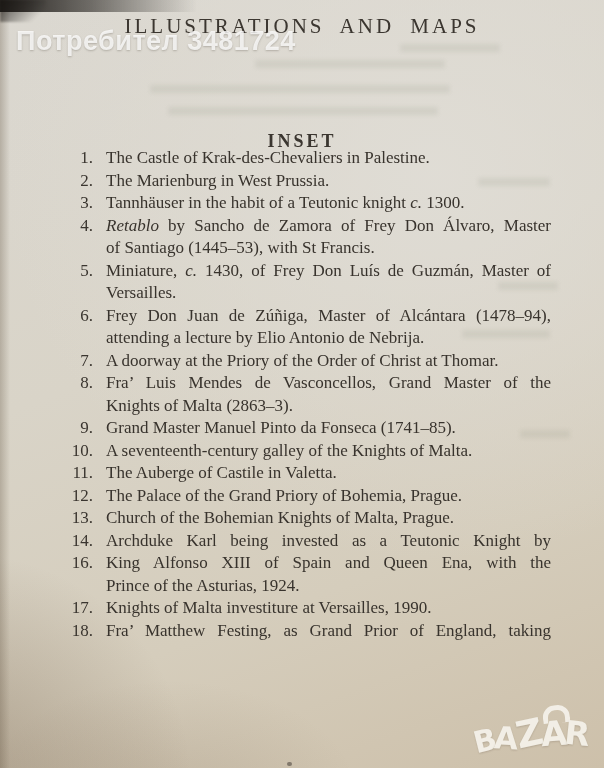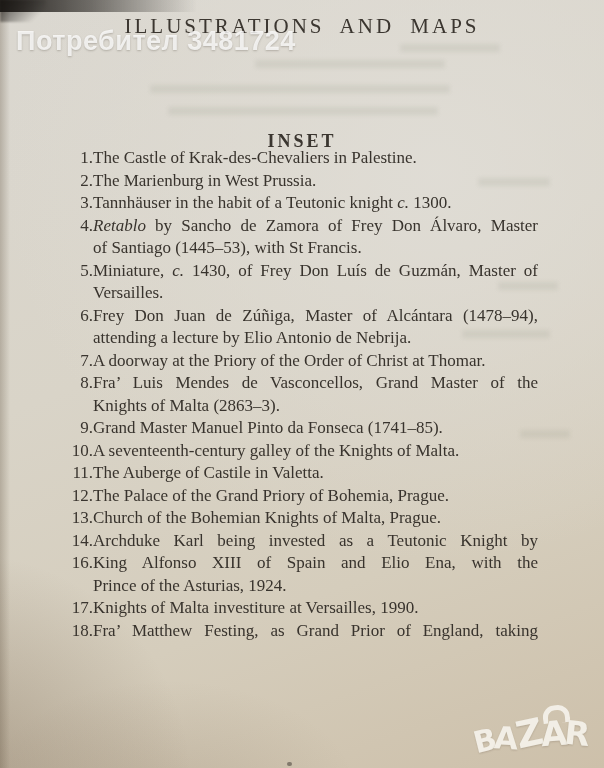--- a/index.html
+++ b/index.html
@@ -33,21 +33,21 @@
       background:rgba(70,62,54,0.55);filter:blur(0.5px);}
 
   
   .title{position:absolute;top:15px;left:0;right:0;text-align:center;line-height:1.1;
       font-size:21px;letter-spacing:3px;word-spacing:8px;color:#3b3630;}
   .heading{position:absolute;top:132px;left:0;right:0;text-align:center;line-height:1.1;
       font-size:18px;letter-spacing:3px;color:#3b3630;font-weight:bold;}
   #inset-list{position:absolute;top:147px;left:60px;width:492px;}
   .row{display:flex;align-items:flex-start;}
   .num{flex:none;width:33px;text-align:right;font-size:17px;line-height:22.5px;color:#3a352f;}
-  .txt{width:445px;font-size:17px;line-height:22.5px;color:#38332d;}
+  .txt{margin-left:13px;width:445px;font-size:17px;line-height:22.5px;color:#38332d;}
   .line{text-align:left;}
   .line.full{text-align:justify;text-align-last:justify;}
   .line i{font-style:italic;}
 
   
   .wm-user{position:absolute;left:16px;top:26px;white-space:nowrap;
       font-family:"Liberation Sans", sans-serif;font-weight:700;font-size:27px;letter-spacing:0.5px;
       color:rgba(255,255,255,0.78);text-shadow:0 1px 2px rgba(70,60,50,0.28);}
 
   
@@ -169,21 +169,21 @@
       </div>
       <div class="row">
         <div class="num">14.</div>
         <div class="txt">
           <div class="line full">Archduke Karl being invested as a Teutonic Knight by</div>
         </div>
       </div>
       <div class="row">
         <div class="num">16.</div>
         <div class="txt">
-          <div class="line full">King Alfonso XIII of Spain and Elio Ena, with the</div>
+          <div class="line full">King Alfonso XIII of Spain and Queen Ena, with the</div>
           <div class="line">Prince of the Asturias, 1924.</div>
         </div>
       </div>
       <div class="row">
         <div class="num">17.</div>
         <div class="txt">
           <div class="line">Knights of Malta investiture at Versailles, 1990.</div>
         </div>
       </div>
       <div class="row">

